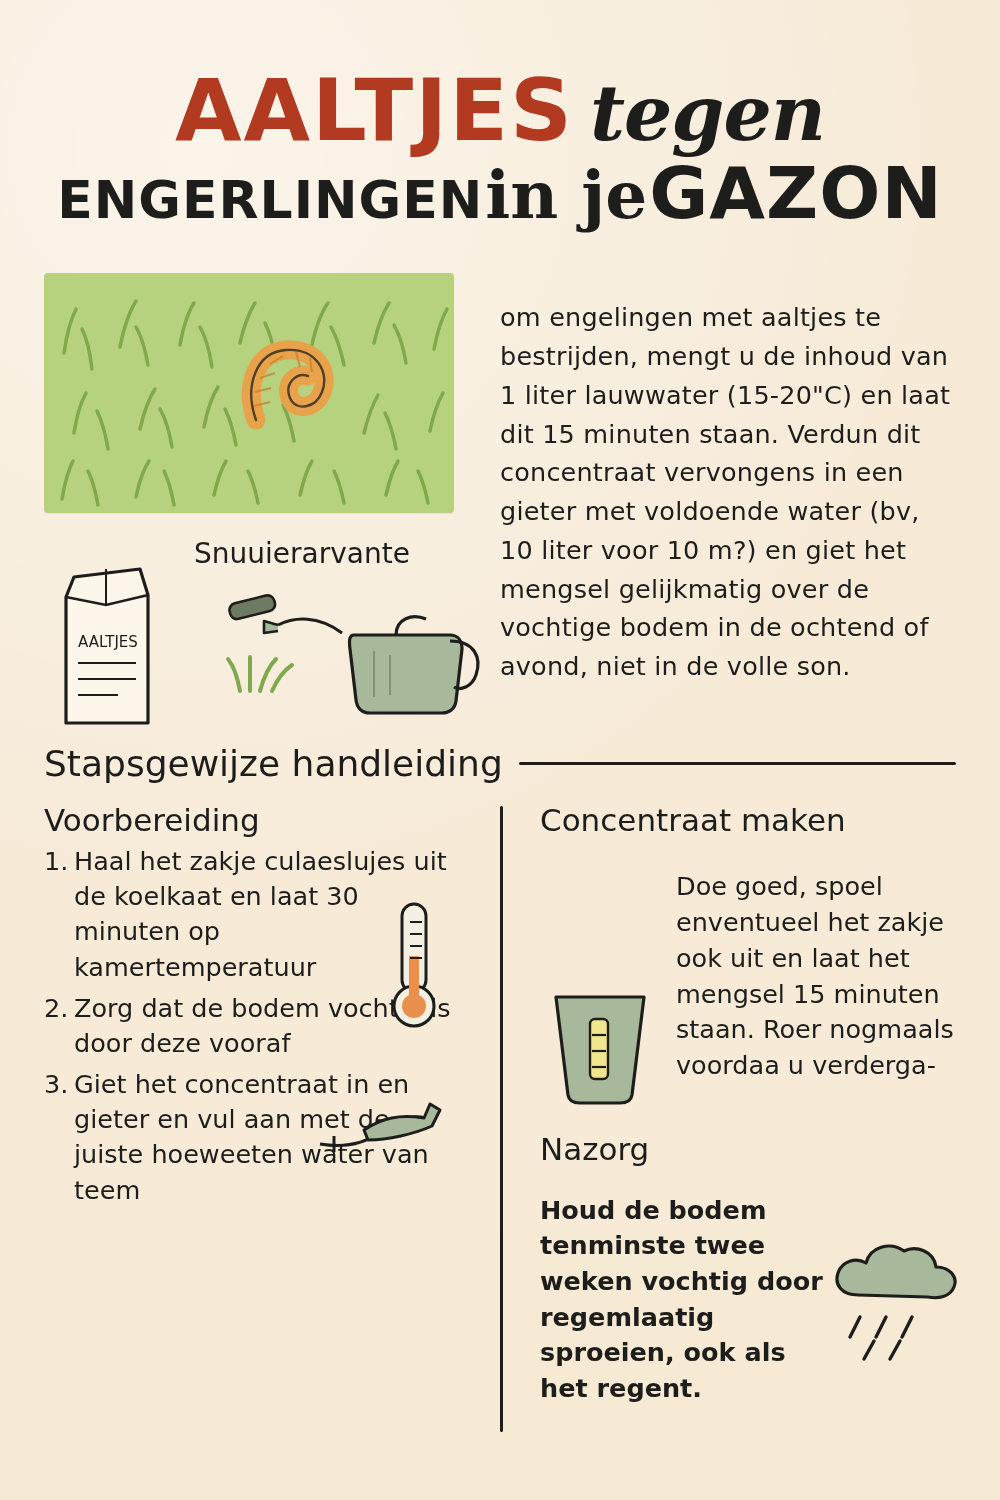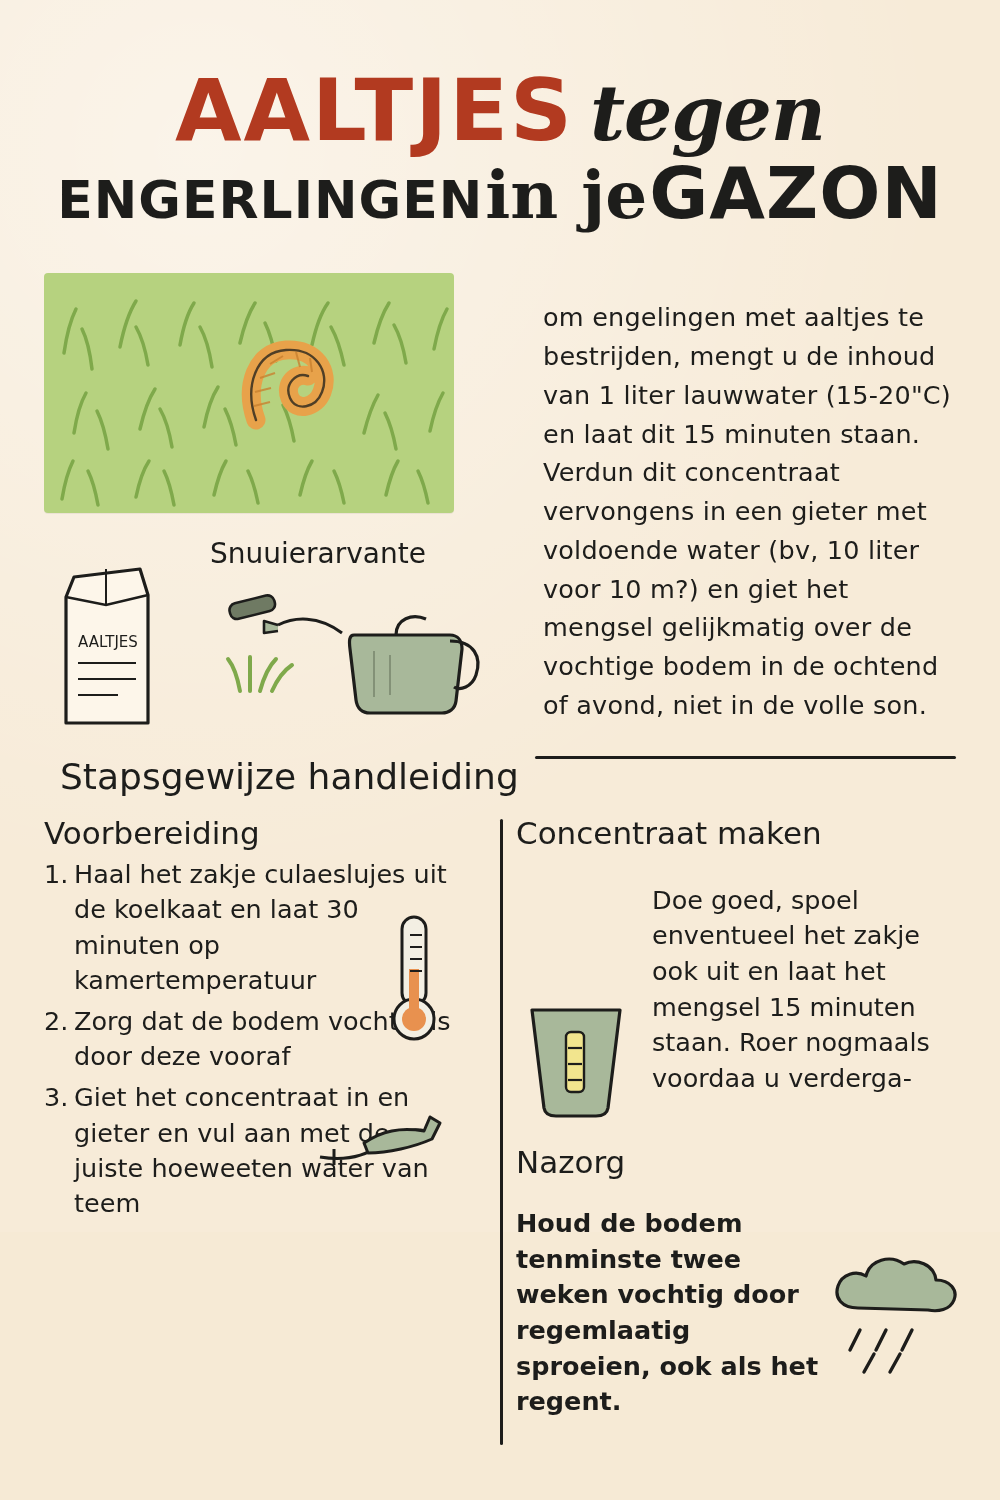--- a/index.html
+++ b/index.html
@@ -100,43 +100,41 @@
     top: 55px;
     width: 120px;
     height: 120px;
   }
 
   .intro-text {
     font-size: 25.5px;
     line-height: 1.52;
     letter-spacing: 0.2px;
     color: #1d1d1b;
-    margin-left: 43px;
   }
 
   .supplies {
     position: relative;
     margin-top: 24px;
     height: 200px;
   }
   .supplies-label {
     position: absolute;
-    left: 166px;
+    left: 150px;
     top: 0px;
     font-size: 28px;
     color: #1d1d1b;
   }
 
   
   .guide-head {
     display: flex;
-    align-items: flex-start;
+    align-items: center;
     margin-top: 6px;
     gap: 16px;
-    margin-left: 16px;
   }
   .guide-head h2 {
     font-size: 36px;
     font-weight: normal;
     margin: 0;
     white-space: nowrap;
   }
   .rule {
     flex: 1;
     height: 3px;
@@ -148,21 +146,21 @@
   .cols {
     display: flex;
     margin-top: 18px;
     position: relative;
   }
   .col {
     width: 50%;
     box-sizing: border-box;
   }
   .col-left { padding-right: 40px; }
-  .col-right { padding-left: 16px; }
+  .col-right { padding-left: 40px; }
   .divider {
     position: absolute;
     left: 50%;
     top: 4px;
     bottom: 0;
     width: 3px;
     background: #1d1d1b;
     border-radius: 2px;
   }
   .sub-head {

